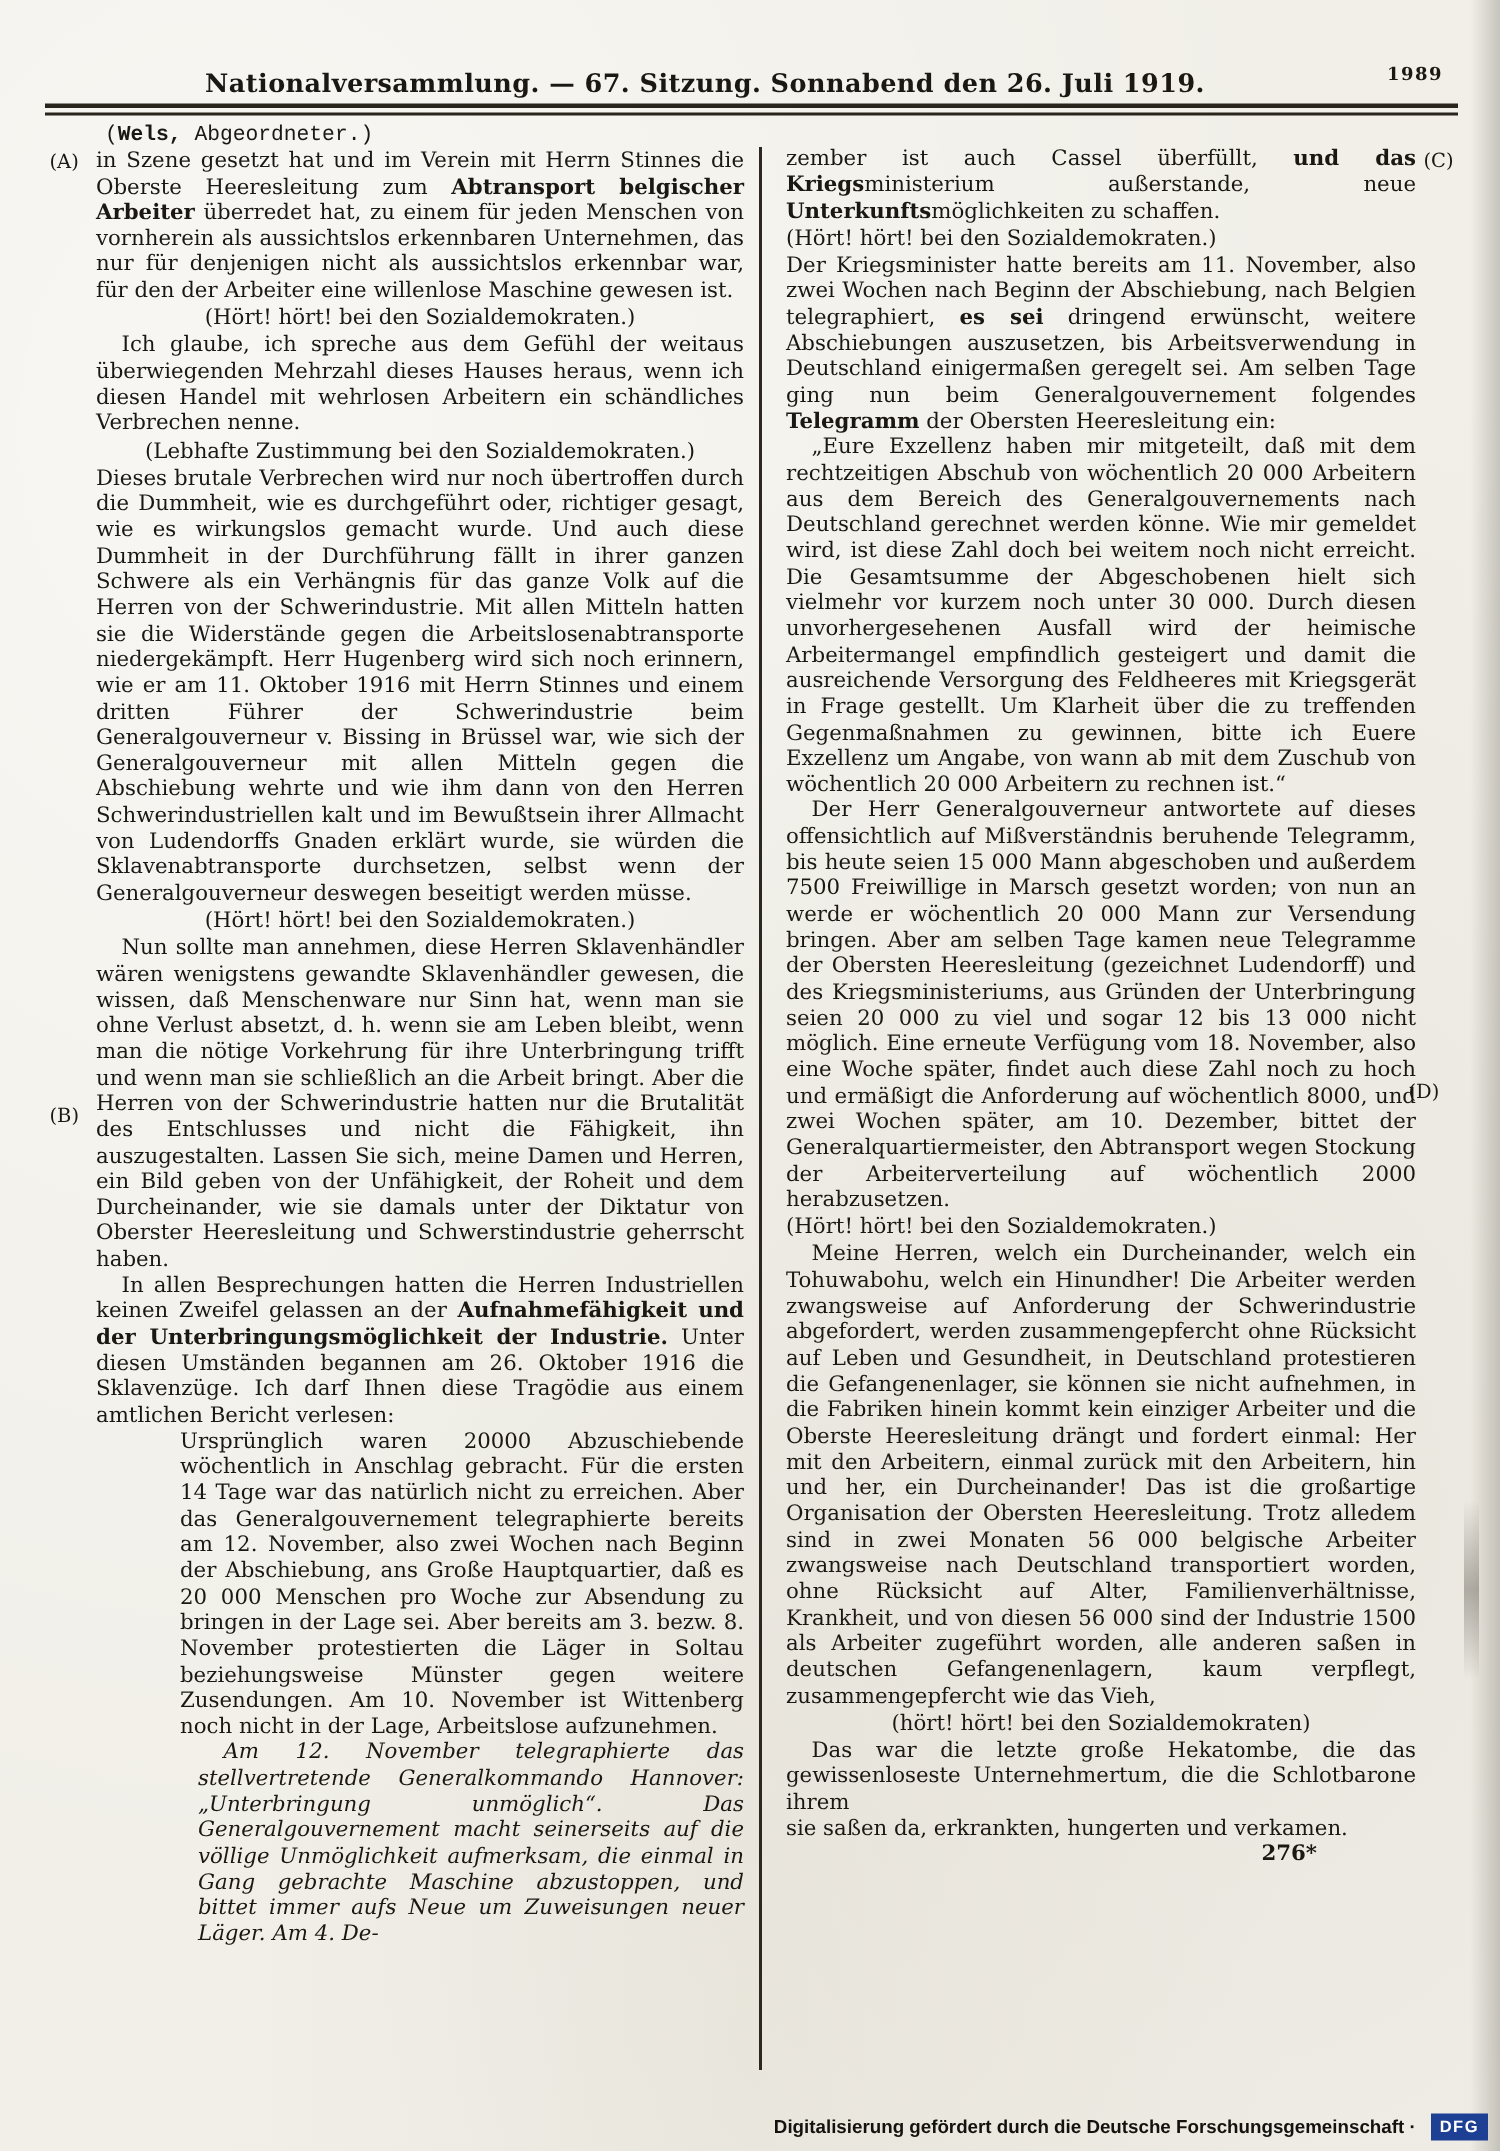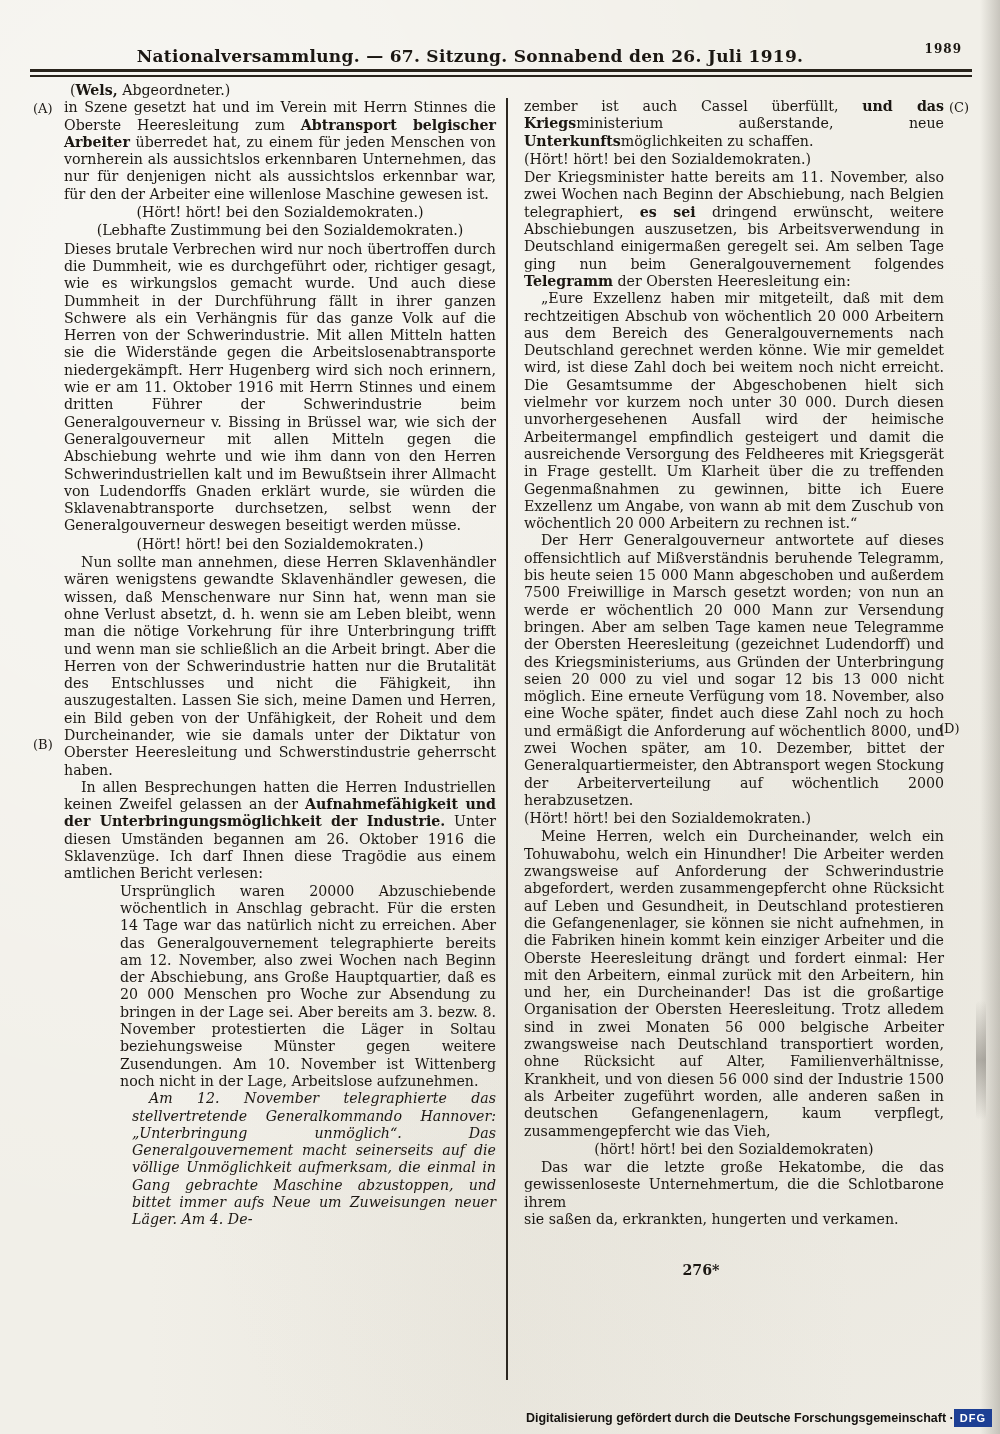--- a/index.html
+++ b/index.html
@@ -47,33 +47,33 @@
     font-family:"DejaVu Serif", serif;
   }
   #markerA{left:33px; top:101px;}
   #markerB{left:33px; top:737px;}
   #markerC{left:949px; top:100px;}
   #markerD{left:939px; top:721px;}
   .col{position:absolute; font-size:14.2px; line-height:17.3px;}
   .col-left{left:64px; top:82px; width:432px;}
   .col-right{left:524px; top:98px; width:420px;}
   .blk{text-align:justify; margin:0;}
-  .speaker{text-align:left; text-indent:6px;}
+  .speaker{text-align:left; text-indent:6px;font-family:Liberation Mono, monospace;}
   .paragraph{text-indent:17px;}
   .paragraph-flush{text-indent:0;}
   .stage-center{text-align:center; text-indent:0; margin:1px 0;}
   .stage-left{text-align:left; text-indent:0; margin:1px 0;}
   .quote{margin-left:56px; text-indent:0;}
   .quote-indent{margin-left:68px; text-indent:17px;font-style:italic;}
   .line-flush{text-align:left; text-indent:0;}
-  .footnote-right{text-align:center; padding-right:66px; text-indent:0;margin-top:34px;}
+  .footnote-right{text-align:right; padding-right:66px; text-indent:0;}
   .blk b{font-weight:bold;}
   .footer{
     position:absolute; bottom:7px; right:8px;
-    display:flex; align-items:center; gap:0;
+    display:flex; align-items:center; gap:10px;
     font-family:"Liberation Sans", sans-serif;
     font-size:12.5px; font-weight:bold; color:#14120f;
   }
   .dfg-logo{
     display:inline-block;
     background:#1d3f94; color:#ffffff;
     font-family:"Liberation Sans", sans-serif;
     font-size:11px; font-weight:bold;
     padding:3px 6px; letter-spacing:1px;
   }
@@ -94,20 +94,21 @@
   <div class="margin-marker" id="markerB">(B)</div>
   <div class="margin-marker" id="markerC">(C)</div>
   <div class="margin-marker" id="markerD">(D)</div>
 
   <div class="col-divider"></div>
 
   <div class="col col-left">
       <p class="blk speaker">(<b>Wels,</b> Abgeordneter.)</p>
       <p class="blk paragraph-flush">in Szene gesetzt hat und im Verein mit Herrn Stinnes die Oberste Heeresleitung zum <b>Abtransport belgischer Arbeiter</b> überredet hat, zu einem für jeden Menschen von vornherein als aussichtslos erkennbaren Unternehmen, das nur für denjenigen nicht als aussichtslos erkennbar war, für den der Arbeiter eine willenlose Maschine gewesen ist.</p>
       <p class="blk stage-center">(Hört! hört! bei den Sozialdemokraten.)</p>
+      <p class="blk paragraph">Ich glaube, ich spreche aus dem Gefühl der weitaus überwiegenden Mehrzahl dieses Hauses heraus, wenn ich diesen Handel mit wehrlosen Arbeitern ein schändliches Verbrechen nenne.</p>
       <p class="blk stage-center">(Lebhafte Zustimmung bei den Sozialdemokraten.)</p>
       <p class="blk paragraph-flush">Dieses brutale Verbrechen wird nur noch übertroffen durch die Dummheit, wie es durchgeführt oder, richtiger gesagt, wie es wirkungslos gemacht wurde. Und auch diese Dummheit in der Durchführung fällt in ihrer ganzen Schwere als ein Verhängnis für das ganze Volk auf die Herren von der Schwerindustrie. Mit allen Mitteln hatten sie die Widerstände gegen die Arbeitslosenabtransporte niedergekämpft. Herr Hugenberg wird sich noch erinnern, wie er am 11. Oktober 1916 mit Herrn Stinnes und einem dritten Führer der Schwerindustrie beim Generalgouverneur v. Bissing in Brüssel war, wie sich der Generalgouverneur mit allen Mitteln gegen die Abschiebung wehrte und wie ihm dann von den Herren Schwerindustriellen kalt und im Bewußtsein ihrer Allmacht von Ludendorffs Gnaden erklärt wurde, sie würden die Sklavenabtransporte durchsetzen, selbst wenn der Generalgouverneur deswegen beseitigt werden müsse.</p>
       <p class="blk stage-center">(Hört! hört! bei den Sozialdemokraten.)</p>
       <p class="blk paragraph">Nun sollte man annehmen, diese Herren Sklavenhändler wären wenigstens gewandte Sklavenhändler gewesen, die wissen, daß Menschenware nur Sinn hat, wenn man sie ohne Verlust absetzt, d. h. wenn sie am Leben bleibt, wenn man die nötige Vorkehrung für ihre Unterbringung trifft und wenn man sie schließlich an die Arbeit bringt. Aber die Herren von der Schwerindustrie hatten nur die Brutalität des Entschlusses und nicht die Fähigkeit, ihn auszugestalten. Lassen Sie sich, meine Damen und Herren, ein Bild geben von der Unfähigkeit, der Roheit und dem Durcheinander, wie sie damals unter der Diktatur von Oberster Heeresleitung und Schwerstindustrie geherrscht haben.</p>
       <p class="blk paragraph">In allen Besprechungen hatten die Herren Industriellen keinen Zweifel gelassen an der <b>Aufnahmefähigkeit und der Unterbringungsmöglichkeit der Industrie.</b> Unter diesen Umständen begannen am 26. Oktober 1916 die Sklavenzüge. Ich darf Ihnen diese Tragödie aus einem amtlichen Bericht verlesen:</p>
       <p class="blk quote">Ursprünglich waren 20000 Abzuschiebende wöchentlich in Anschlag gebracht. Für die ersten 14 Tage war das natürlich nicht zu erreichen. Aber das Generalgouvernement telegraphierte bereits am 12. November, also zwei Wochen nach Beginn der Abschiebung, ans Große Hauptquartier, daß es 20 000 Menschen pro Woche zur Absendung zu bringen in der Lage sei. Aber bereits am 3. bezw. 8. November protestierten die Läger in Soltau beziehungsweise Münster gegen weitere Zusendungen. Am 10. November ist Wittenberg noch nicht in der Lage, Arbeitslose aufzunehmen.</p>
       <p class="blk quote-indent">Am 12. November telegraphierte das stellvertretende Generalkommando Hannover: „Unterbringung unmöglich“. Das Generalgouvernement macht seinerseits auf die völlige Unmöglichkeit aufmerksam, die einmal in Gang gebrachte Maschine abzustoppen, und bittet immer aufs Neue um Zuweisungen neuer Läger. Am 4. De-</p>
     </div>
   <div class="col col-right">
       <p class="blk paragraph-flush">zember ist auch Cassel überfüllt, <b>und das Kriegs</b>ministerium außerstande, neue <b>Unterkunfts</b>möglichkeiten zu schaffen.</p>

